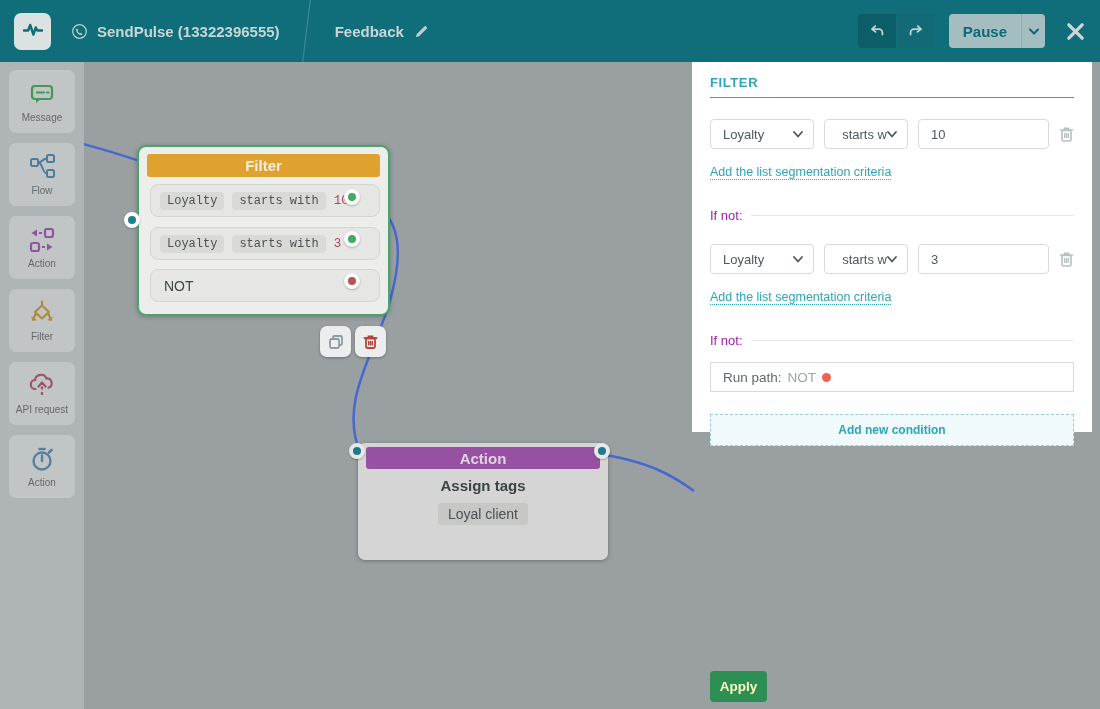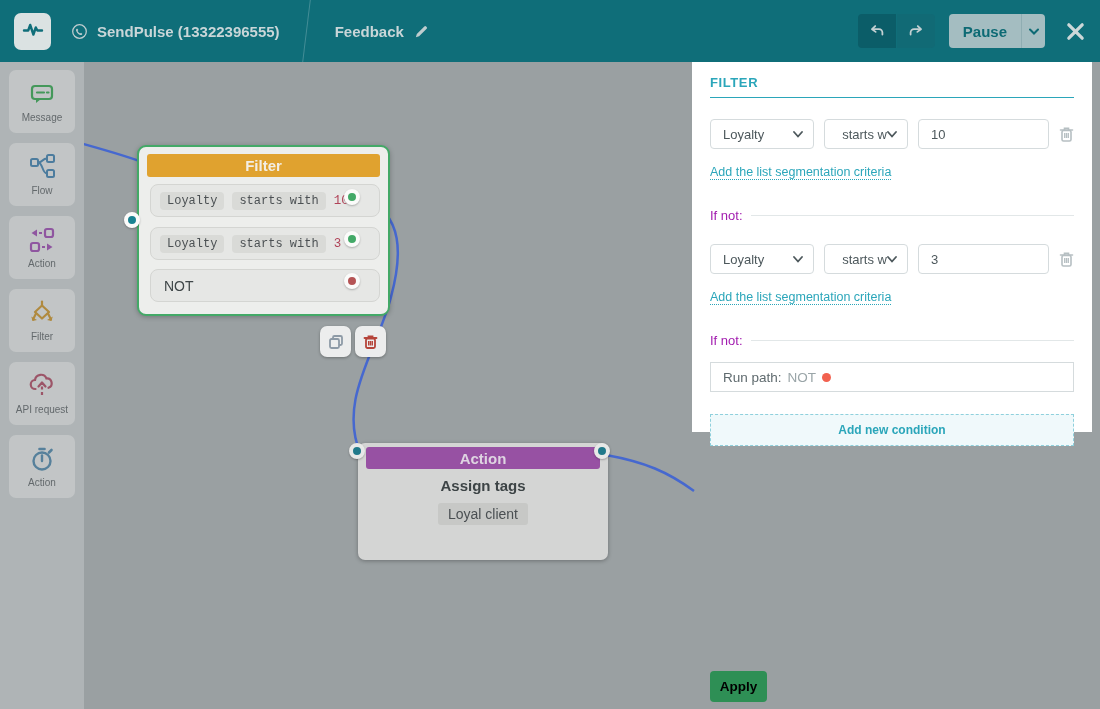--- a/index.html
+++ b/index.html
@@ -101,21 +101,21 @@
   .ifnot .line { flex: 1; height: 1px; background: #e2e7e8; }
   .runpath { margin-top: 14px; height: 30px; border: 1px solid #d5dbdd; border-radius: 0;
              display: flex; align-items: center; padding-left: 12px; gap: 6px;
              font-size: 13.5px; cursor: pointer; }
   .rp-label { color: #5f6a6e; } .rp-value { color: #9aa5a8; }
   .rp-dot { width: 9px; height: 9px; border-radius: 50%; background: #f2614f; }
   .addcond { margin-top: 22px; height: 32px; border: 1px dashed #8fd0dc; border-radius: 0;
              background: #f0f9fb; color: #2ba6ba; font-size: 12px; font-weight: bold;
              display: flex; align-items: center; justify-content: center; cursor: pointer; }
   .apply-btn { position: absolute; left: 710px; top: 609px; width: 57px; height: 31px;
-               background: #2e8f55; border-radius: 4px; color: #000000; font-weight: bold;
+               background: #2e8f55; border-radius: 4px; color: #fef9c3; font-weight: bold;
                font-size: 13.5px; display: flex; align-items: center; justify-content: center;
                cursor: pointer; z-index: 20; }
 </style>
 </head>
 <body>
 
 <div class="stage">
 
   <div class="topbar">
     <div class="logo">

